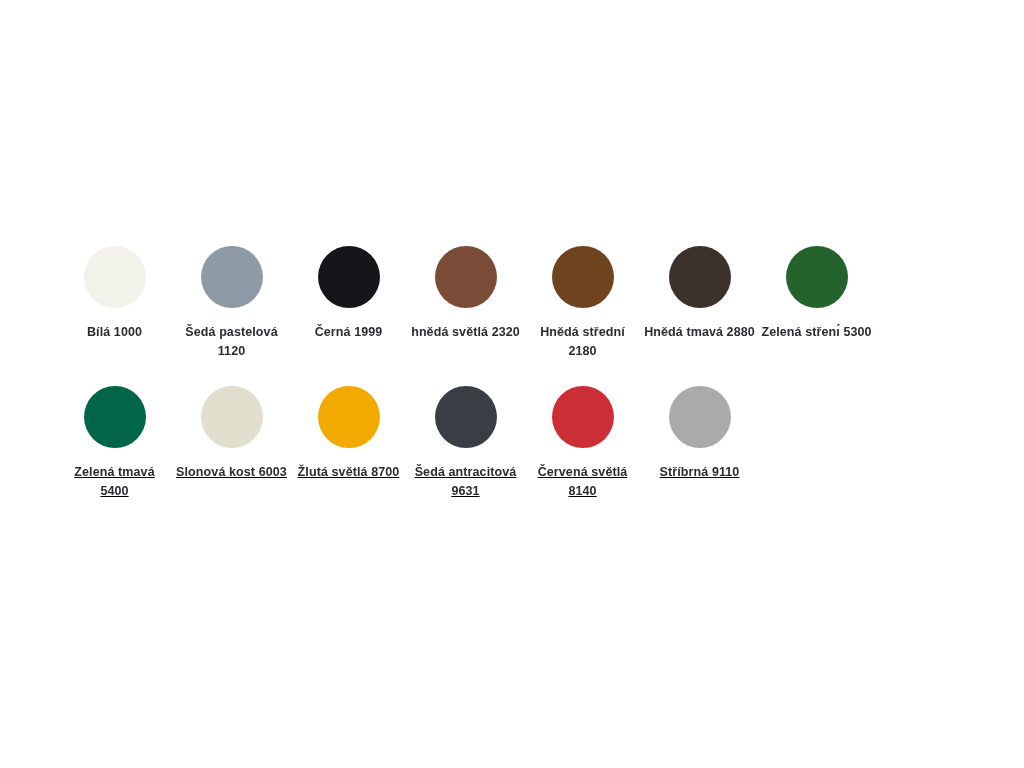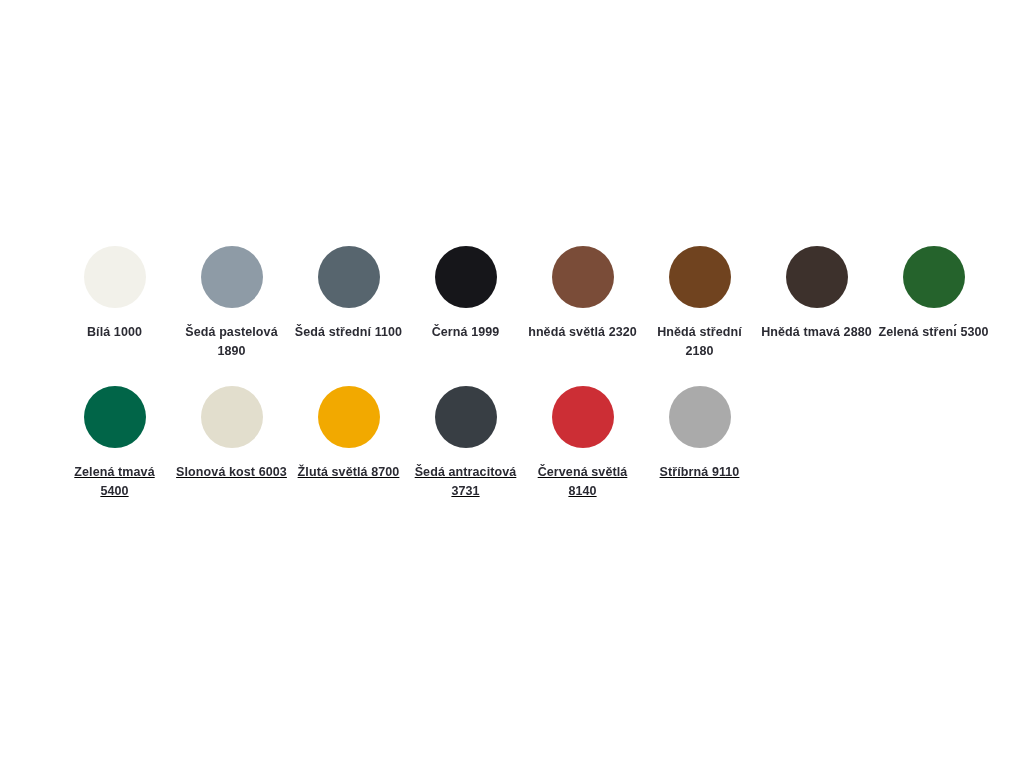--- a/index.html
+++ b/index.html
@@ -69,25 +69,21 @@
 
 <div id="palette-board">
 
   <div class="swatch-row">
     <div class="swatch-cell">
       <div class="swatch-dot" style="background-color: rgb(242, 241, 234);"></div>
       <div class="swatch-label">Bílá 1000</div>
     </div>
     <div class="swatch-cell">
       <div class="swatch-dot" style="background-color: rgb(142, 155, 166);"></div>
-      <div class="swatch-label">Šedá pastelová 1890</div>
-    </div>
-    <div class="swatch-cell">
-      <div class="swatch-dot" style="background-color: rgb(87, 101, 110);"></div>
-      <div class="swatch-label">Šedá střední 1100</div>
+      <div class="swatch-label">Šedá pastelová 1120</div>
     </div>
     <div class="swatch-cell">
       <div class="swatch-dot" style="background-color: rgb(22, 22, 26);"></div>
       <div class="swatch-label">Černá 1999</div>
     </div>
     <div class="swatch-cell">
       <div class="swatch-dot" style="background-color: rgb(122, 76, 56);"></div>
       <div class="swatch-label">hnědá světlá 2320</div>
     </div>
     <div class="swatch-cell">
@@ -112,21 +108,21 @@
     <div class="swatch-cell">
       <div class="swatch-dot" style="background-color: rgb(226, 222, 205);"></div>
       <div class="swatch-label">Slonová kost 6003</div>
     </div>
     <div class="swatch-cell">
       <div class="swatch-dot" style="background-color: rgb(242, 169, 0);"></div>
       <div class="swatch-label">Žlutá světlá 8700</div>
     </div>
     <div class="swatch-cell">
       <div class="swatch-dot" style="background-color: rgb(56, 62, 68);"></div>
-      <div class="swatch-label">Šedá antracitová 3731</div>
+      <div class="swatch-label">Šedá antracitová 9631</div>
     </div>
     <div class="swatch-cell">
       <div class="swatch-dot" style="background-color: rgb(204, 46, 53);"></div>
       <div class="swatch-label">Červená světlá 8140</div>
     </div>
     <div class="swatch-cell">
       <div class="swatch-dot" style="background-color: rgb(170, 170, 170);"></div>
       <div class="swatch-label">Stříbrná 9110</div>
     </div>
   </div>

